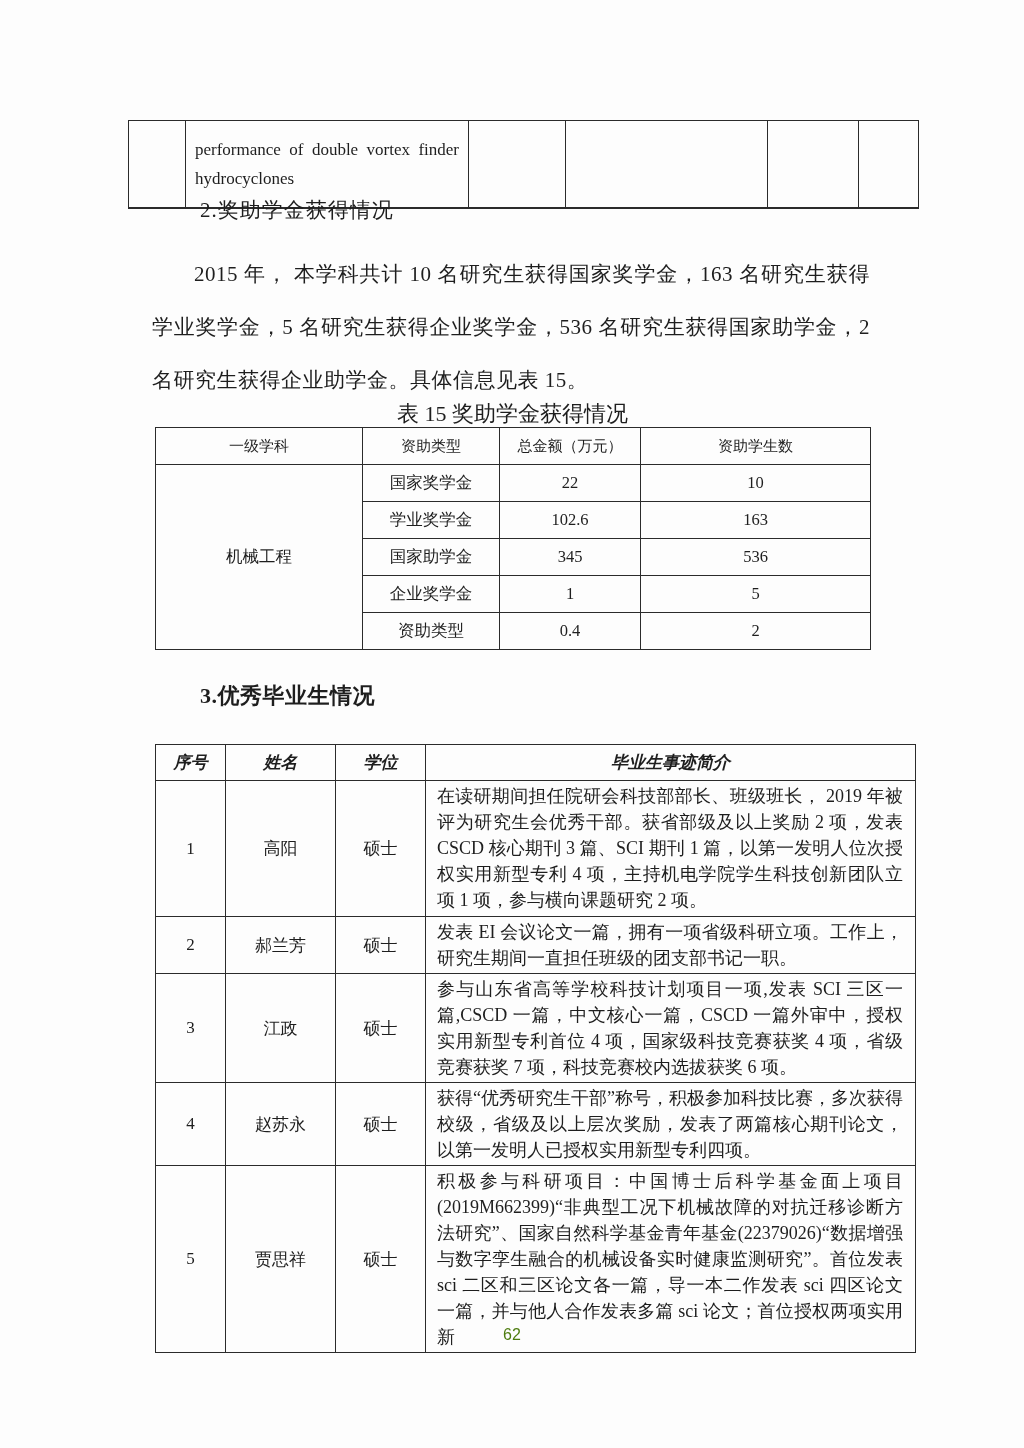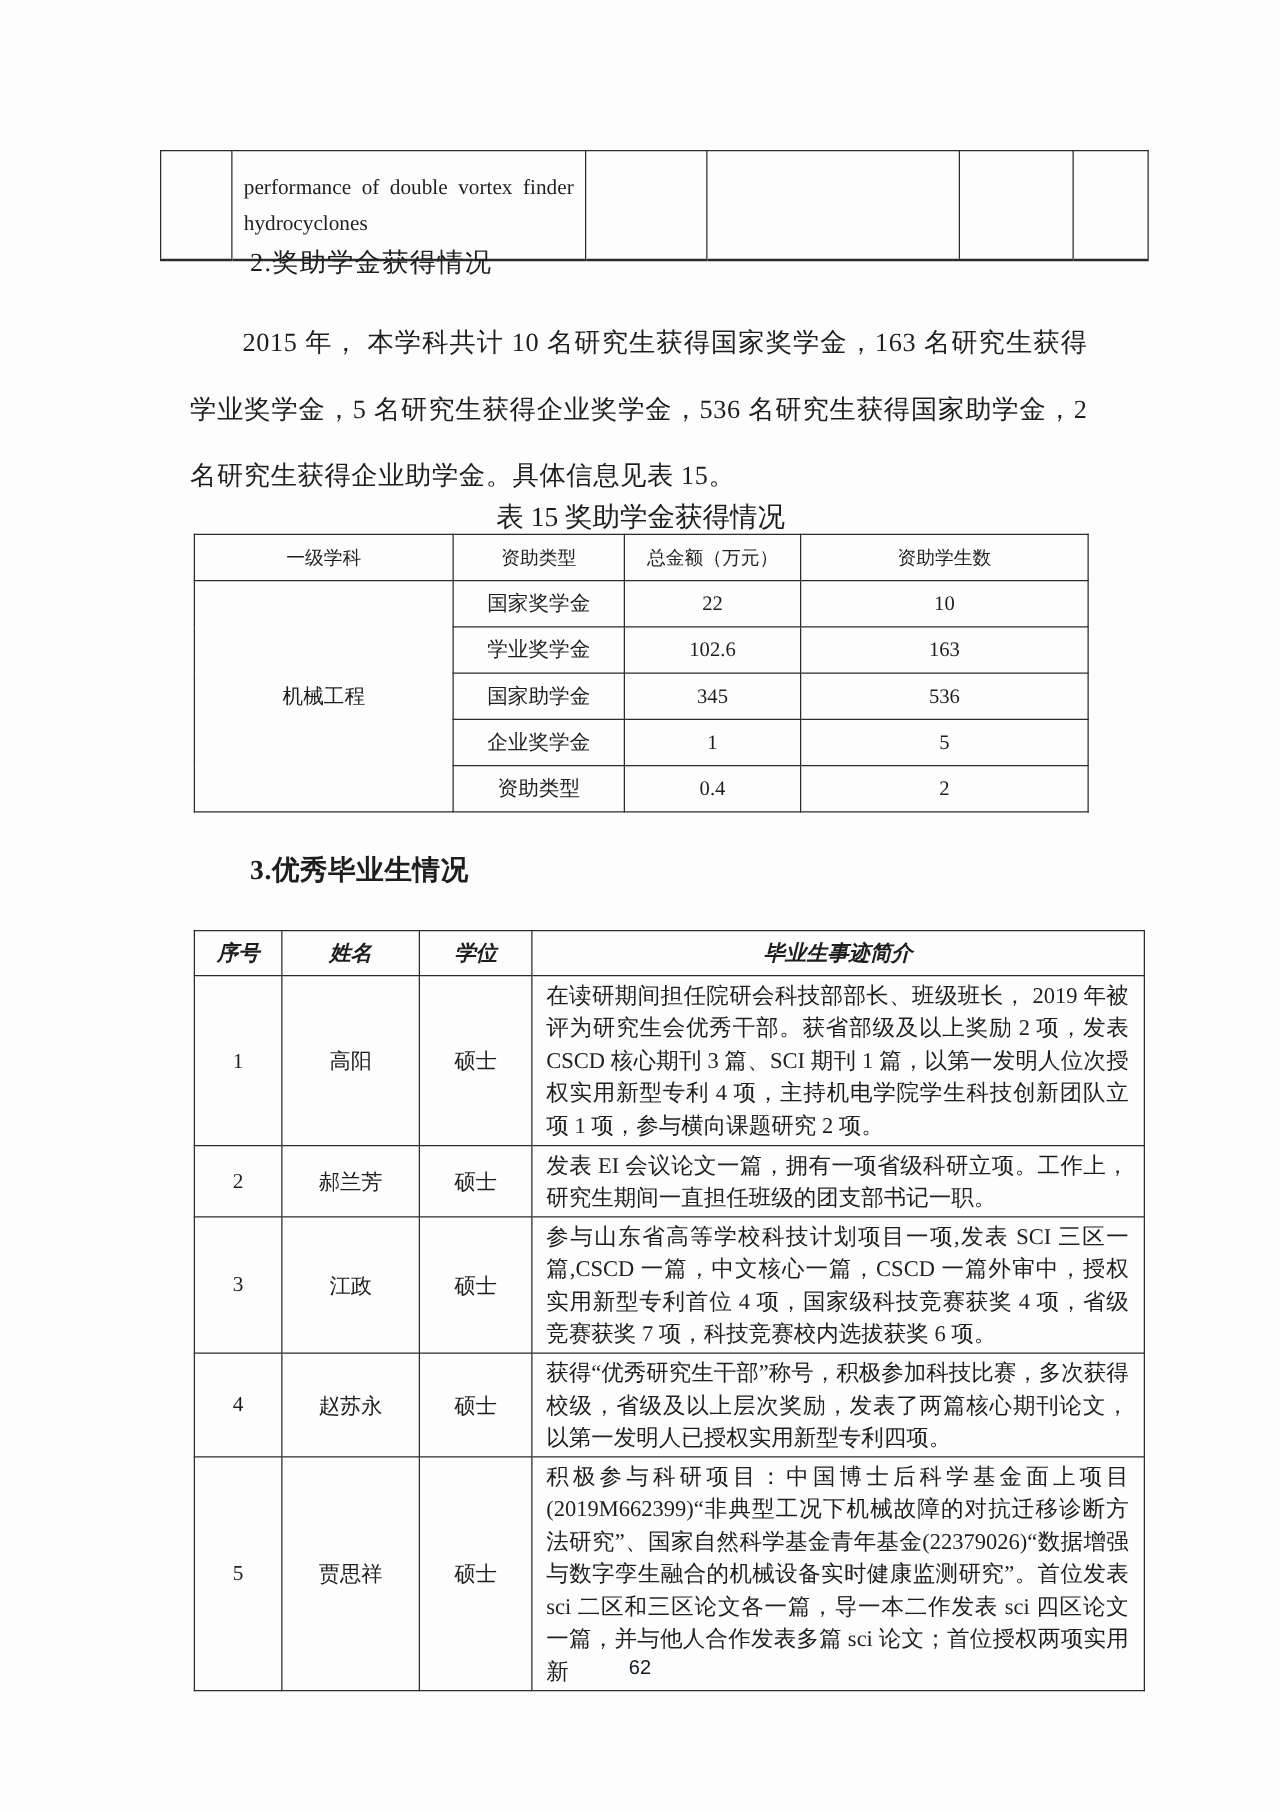--- a/index.html
+++ b/index.html
@@ -91,21 +91,21 @@
   .t16 tr.r2 td { height: 54px; }
   .t16 tr.r3 td { height: 108px; }
   .t16 tr.r4 td { height: 82px; }
   .t16 tr.r5 td { height: 160px; }
   .t16 tr.r5 td.desc { max-height: 160px; }
 
   
   .page-num {
     position: absolute; top: 1326px; left: 0; width: 100%;
     text-align: center; font-size: 16px;
-    font-family: "Liberation Sans", sans-serif; color: #0f172a;
+    font-family: "Liberation Sans", sans-serif; color: #4d7c0f;
   }
 </style>
 </head>
 <body>
 
 <div class="page">
 
   <table class="top-table">
     <tbody>
         <tr>

